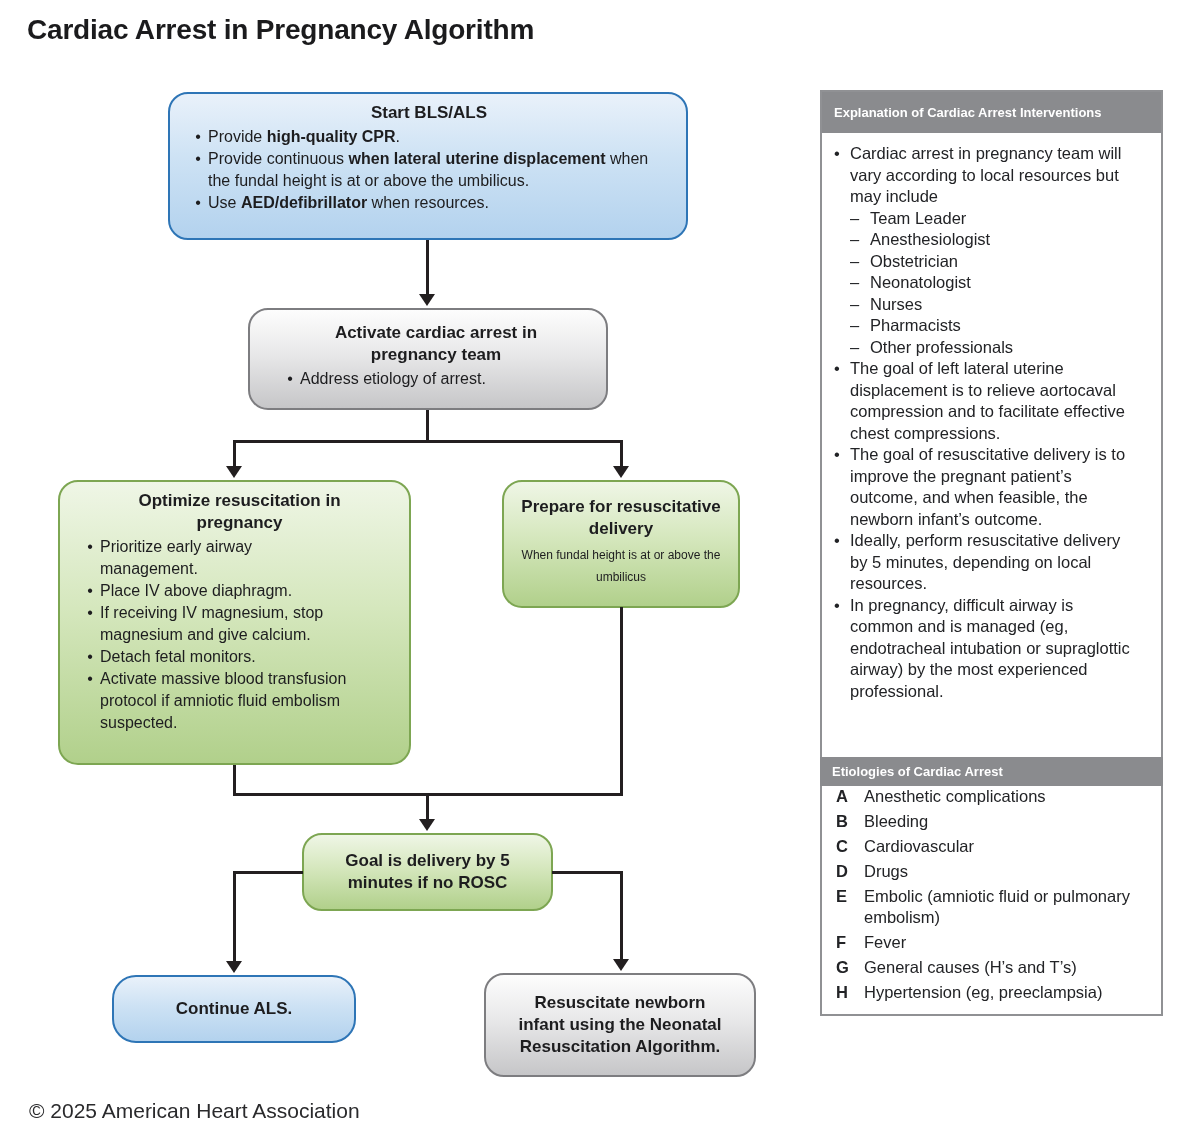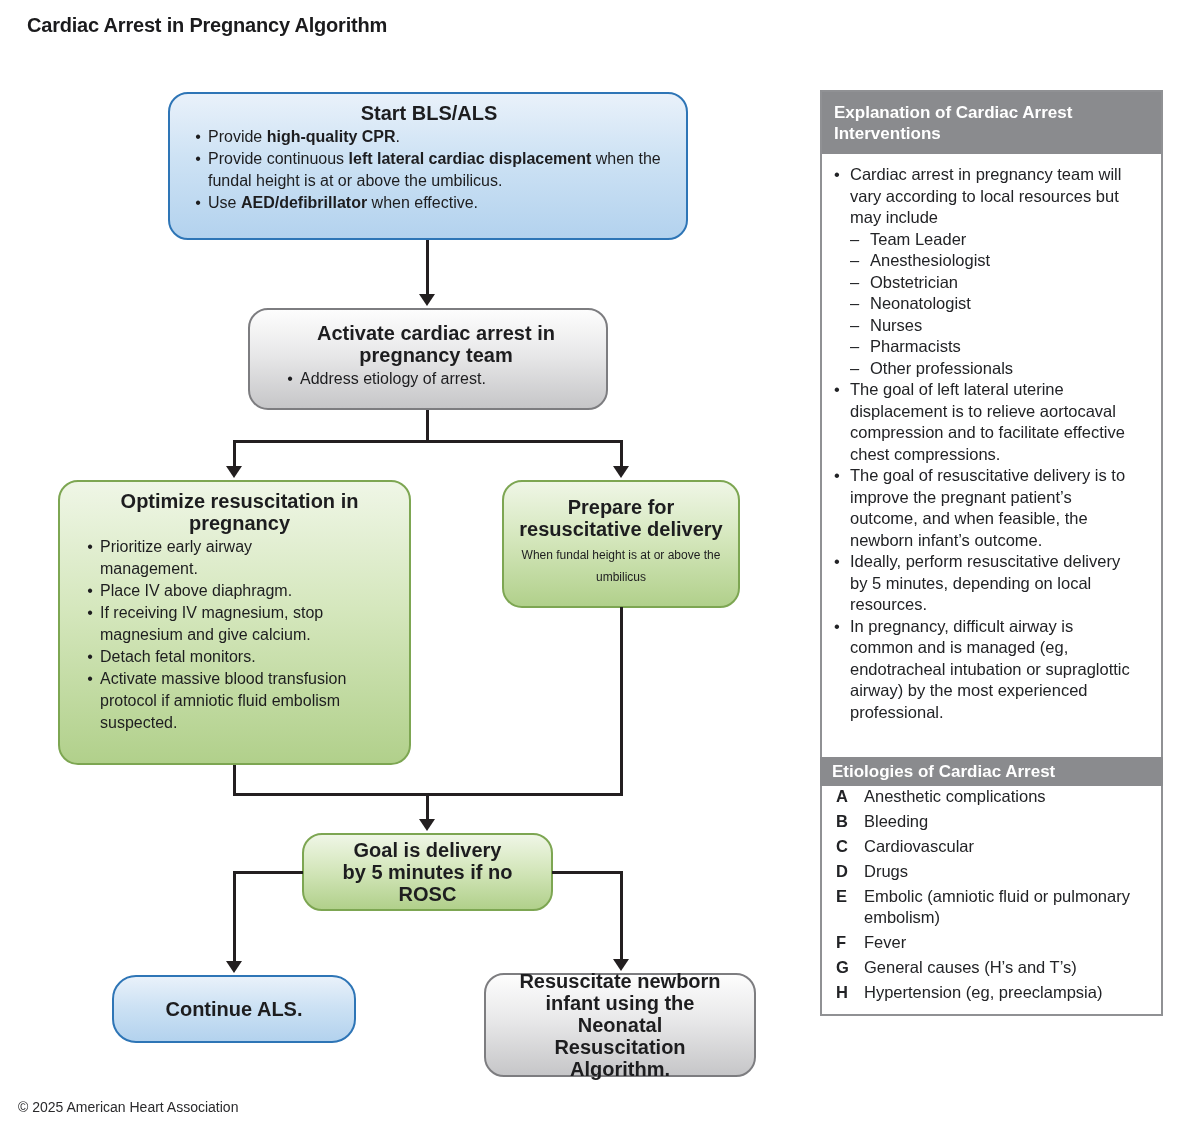--- a/index.html
+++ b/index.html
@@ -1,34 +1,34 @@
 <!DOCTYPE html>
 <html><head>
 <meta charset="utf-8">
 <style>
   html,body { margin:0; padding:0; background:#ffffff; }
   .canvas {
     position:relative; width:1200px; height:1134px; background:#ffffff;
     font-family:"Liberation Sans", sans-serif; color:#1e1f21; overflow:hidden;
   }
   .page-title {
-    position:absolute; left:27px; top:14px; font-size:20px; font-weight:bold;
+    position:absolute; left:27px; top:14px; font-size:28px; font-weight:bold;
     color:#1b1b1d; letter-spacing:-0.2px;
   }
   .footer {
-    position:absolute; left:18px; top:1099px; font-size:14px; color:#2a2a2c;
+    position:absolute; left:29px; top:1099px; font-size:21px; color:#2a2a2c;
   }
 
   
   .box { position:absolute; box-sizing:border-box; border-radius:20px; }
   .box-blue  { background:linear-gradient(180deg,#e9f1fa 0%,#cde2f4 45%,#b3d2ee 100%); border:2px solid #2e75b6; }
   .box-gray  { background:linear-gradient(180deg,#fdfdfd 0%,#e8e8e9 45%,#c6c6c8 100%); border:2px solid #7d7d80; }
   .box-green { background:linear-gradient(180deg,#eff6e6 0%,#d5e7bd 45%,#b1d08b 100%); border:2px solid #7da652; }
 
-  .fc-title { font-size:20px; font-weight:bold; text-align:center; line-height:22px; color:#1d1d1f; }
+  .fc-title { font-size:17px; font-weight:bold; text-align:center; line-height:22px; color:#1d1d1f; }
   .fc-sub   { font-size:12px; text-align:center; line-height:22px; color:#1d1d1f; }
   .fc-bullets { margin-top:2px; }
   .fc-bullet { display:flex; font-size:16px; line-height:22px; color:#1d1d1f; }
   .fc-dot { flex:0 0 20px; text-align:center; }
   .fc-text { flex:1 1 auto; }
   .fc-text .b { font-weight:bold; }
 
   #start-box    { left:168px; top:92px;  width:520px; height:148px; padding:8px 16px 0 18px; }
   #activate-box { left:248px; top:308px; width:360px; height:102px; padding:12px 14px 0 30px; }
   #optimize-box { left:58px;  top:480px; width:353px; height:285px; padding:8px 10px 0 20px; }
@@ -54,21 +54,21 @@
     border-top:12px solid #231f20;
   }
 
   
   .panel {
     position:absolute; left:820px; top:90px; width:343px; height:926px;
     box-sizing:border-box; border:2px solid #909194; background:#ffffff;
   }
   .panel-header {
     box-sizing:border-box; width:100%; background:#8a8b8e; color:#ffffff;
-    font-weight:bold; font-size:17px; line-height:21px; padding:10px 12px;
+    font-weight:bold; font-size:13px; line-height:21px; padding:10px 12px;
   }
   #etiologies-header { position:absolute; left:-2px; top:653px; width:calc(100% + 4px); padding:4px 12px;margin-top:12px; }
   .panel-content { box-sizing:border-box; padding:10px 8px 6px 12px; }
   #etiologies-content { position:absolute; left:0; top:684px; right:0; padding:10px 8px 6px 14px; }
 
   .nb-row { display:flex; font-size:16.5px; line-height:21.5px; color:#222326; }
   .nb-dot { flex:0 0 16px; }
   .nb-text { flex:1 1 auto; max-width:288px; }
   .nb-sub { display:flex; margin-left:16px; font-size:16.5px; line-height:21.5px; color:#222326; }
   .nb-dash { flex:0 0 20px; }
@@ -86,25 +86,25 @@
 
   <div class="box box-blue" id="start-box">
     <div class="fc-title">Start BLS/ALS</div>
     <div class="fc-bullets">
         <div class="fc-bullet">
           <span class="fc-dot">•</span>
           <span class="fc-text"><span>Provide </span><span class="b">high-quality CPR</span><span>.</span></span>
         </div>
         <div class="fc-bullet">
           <span class="fc-dot">•</span>
-          <span class="fc-text"><span>Provide continuous </span><span class="b">left lateral cardiac displacement</span><span> when the fundal height is at or above the umbilicus.</span></span>
-        </div>
-        <div class="fc-bullet">
-          <span class="fc-dot">•</span>
-          <span class="fc-text"><span>Use </span><span class="b">AED/defibrillator</span><span> when effective.</span></span>
+          <span class="fc-text"><span>Provide continuous </span><span class="b">when lateral uterine displacement</span><span> when the fundal height is at or above the umbilicus.</span></span>
+        </div>
+        <div class="fc-bullet">
+          <span class="fc-dot">•</span>
+          <span class="fc-text"><span>Use </span><span class="b">AED/defibrillator</span><span> when resources.</span></span>
         </div>
       </div>
   </div>
 
   <div class="box box-gray" id="activate-box">
     <div class="fc-title tw-activate">Activate cardiac arrest in pregnancy team</div>
     <div class="fc-bullets">
         <div class="fc-bullet">
           <span class="fc-dot">•</span>
           <span class="fc-text"><span>Address etiology of arrest.</span></span>

